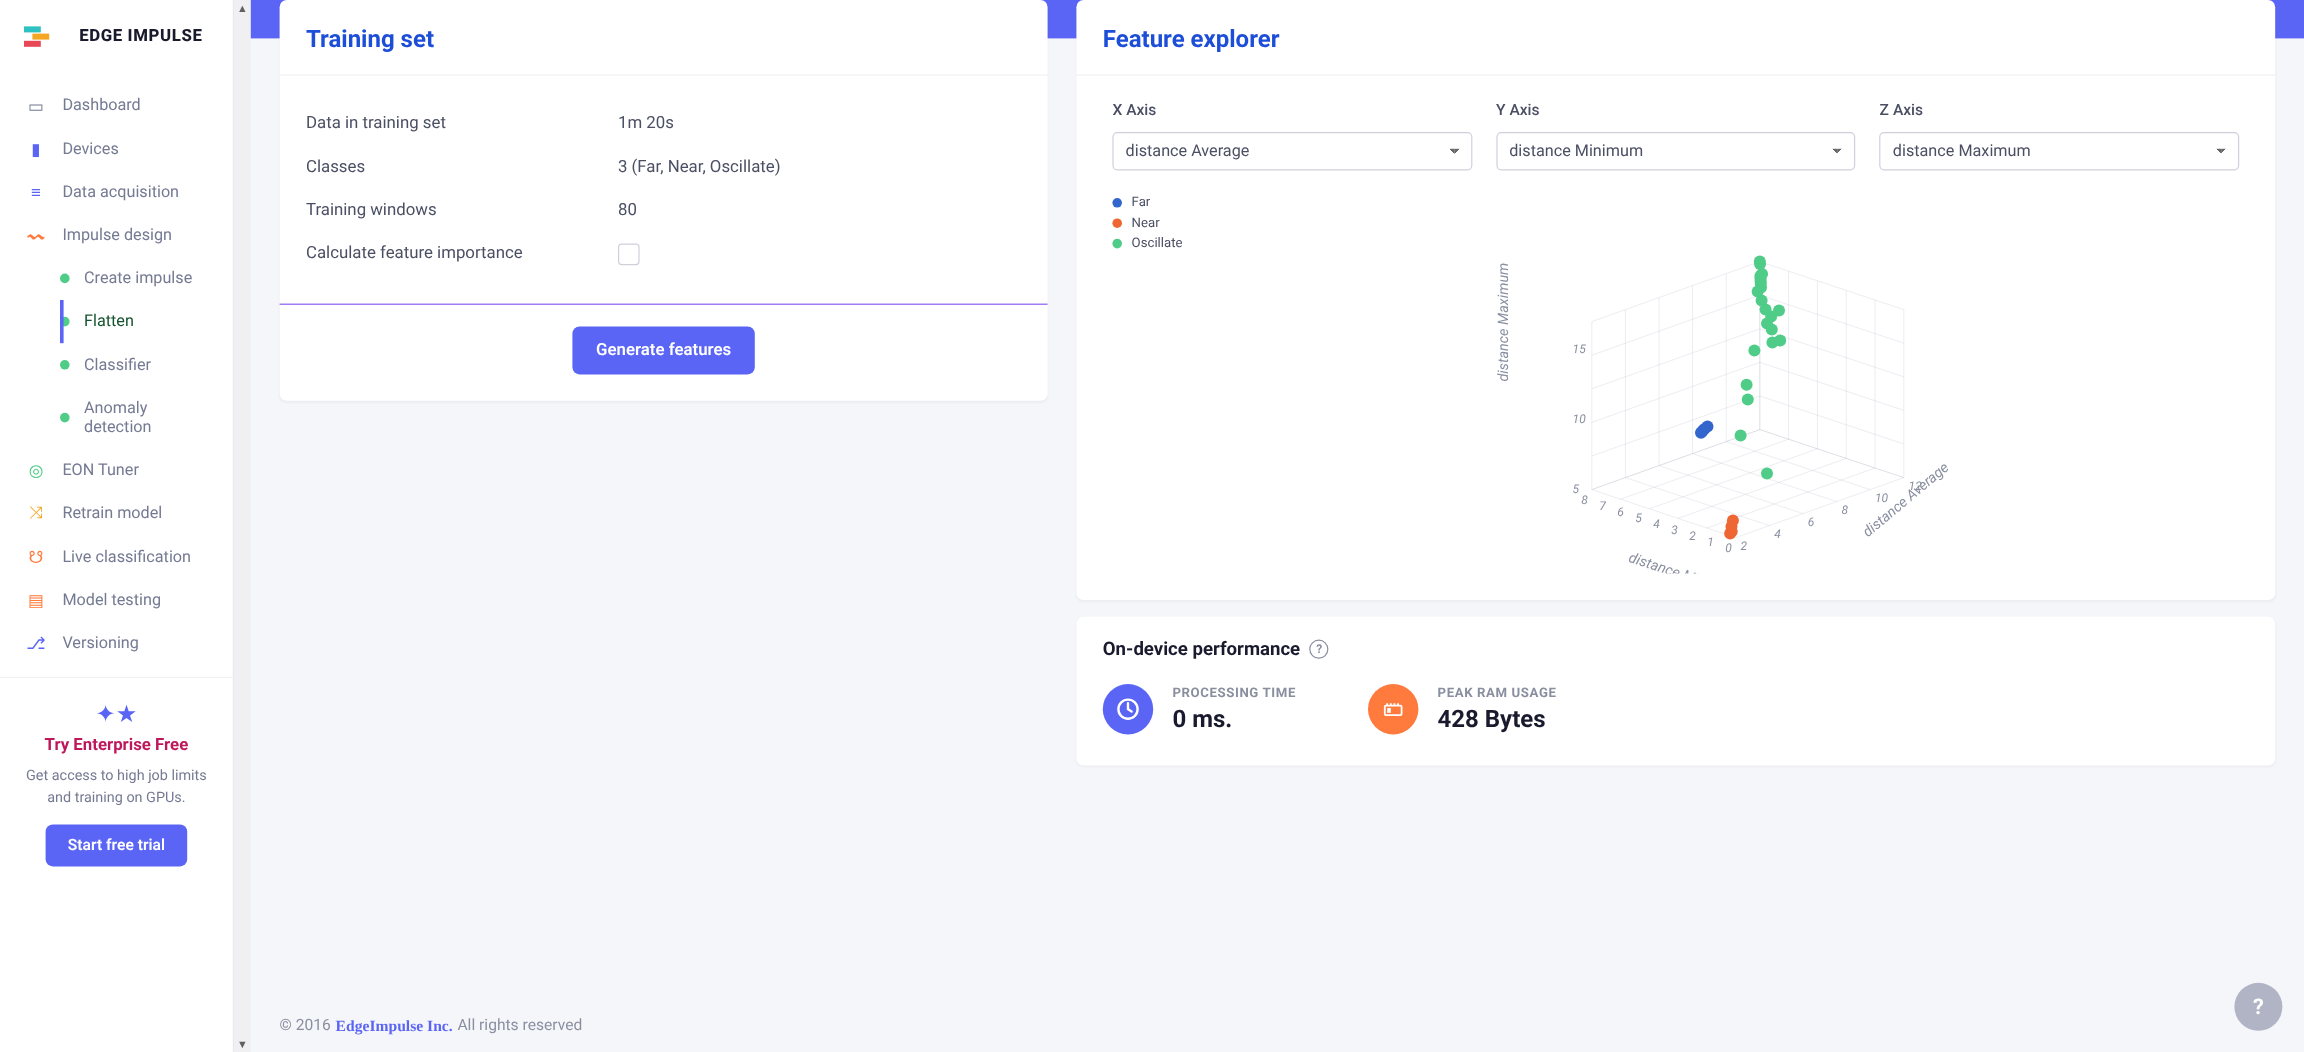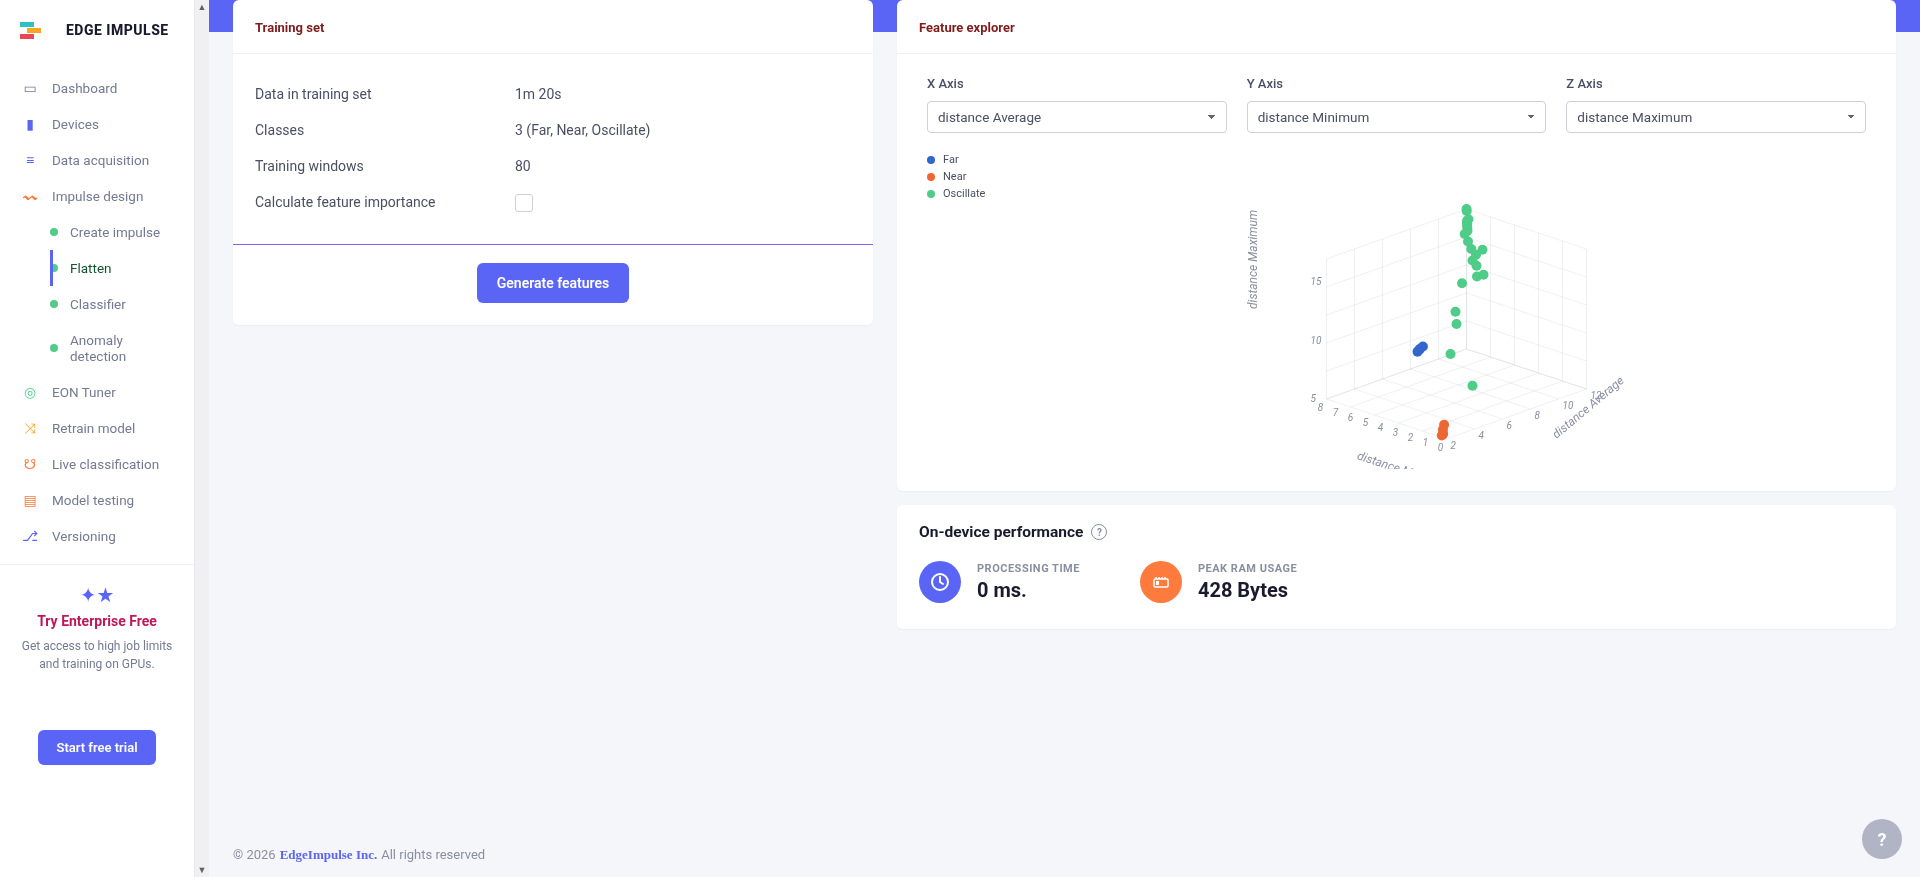--- a/index.html
+++ b/index.html
@@ -21,33 +21,33 @@
 .nav-item.active { color: #14532d; }
 .nav-item.active::before { content:""; position:absolute; left:0; top:0; bottom:0; width:3px; background:#5b65f5; }
 .nav-icon { width: 16px; height: 16px; display: flex; align-items: center; justify-content: center; font-size: 14px; }
 .sub-nav { padding-left: 50px; }
 .sub-nav .nav-item { padding-left: 0; gap: 12px; }
 .dot { width: 8px; height: 8px; border-radius: 50%; background: #4fcc87; flex-shrink: 0; }
 .enterprise-box { padding: 18px 14px 20px; text-align: center; border-top: 1px solid #f0f0f5; }
 .ent-star { color: #5b65f5; font-size: 20px; margin-bottom: 6px; }
 .ent-title { font-weight: 700; font-size: 14px; color: #be185d; margin-bottom: 8px; }
 .ent-sub { font-size: 12px; color: #747a92; line-height: 1.5; margin-bottom: 14px; text-align: center; }
-.ent-btn { background: #5b65f5; color: #fff; border: none; padding: 10px 18px; border-radius: 6px; font-size: 13px; font-weight: 600; cursor: pointer; margin-top: 43px; }
+.ent-btn { background: #5b65f5; color: #fff; border: none; padding: 10px 18px; border-radius: 6px; font-size: 13px; font-weight: 600; cursor: pointer; }
 .side-scroll { width: 14px; background: #f0f0f2; display: flex; flex-direction: column; justify-content: space-between; align-items: center; }
 .side-scroll-btn { height: 14px; width: 100%; display: flex; align-items: center; justify-content: center; font-size: 9px; color: #606060; cursor: pointer; }
 
 
 .main { flex: 1; display: flex; flex-direction: column; background: #f5f6fa; position: relative; }
 .top-bar { height: 32px; background: #5b65f5; }
 .content { flex: 1; padding: 0 24px 10px; overflow: hidden; position: relative; top: -32px; }
 .content-row { display: flex; gap: 24px; height: 100%; }
 .col-left { flex: 0 0 640px; }
 .col-right { flex: 1; display: flex; flex-direction: column; gap: 14px; }
 .card { background: #fff; border-radius: 6px; box-shadow: 0 1px 2px rgba(0,0,0,0.04); }
-.card-header { padding: 20px 22px 18px; border-bottom: 1px solid #f0f0f5; font-weight: 700; font-size: 13px; color: #7f1d1d; }
+.card-header { padding: 20px 22px 18px; border-bottom: 1px solid #f0f0f5; font-weight: 700; font-size: 20px; color: #1d4ed8; }
 .card-body { padding: 22px; }
 
 .kv-row { display: flex; padding: 10px 0; font-size: 14px; }
 .kv-label { flex: 0 0 260px; color: #4a4f63; }
 .kv-value { color: #4a4f63; }
 .checkbox { width: 18px; height: 18px; border: 1px solid #d0d0dc; border-radius: 3px; background: #fff; cursor: pointer; }
 
 .card-actions { padding: 18px 22px 22px; display: flex; justify-content: center; border-top: 1px solid #8b5cf6; }
 .btn-primary { background: #5b65f5; color: #fff; border: none; padding: 12px 20px; border-radius: 6px; font-size: 14px; font-weight: 600; cursor: pointer; }
 
@@ -369,19 +369,19 @@
               </div>
             </div>
           </div>
         </div>
       </div>
 
     </div>
   </div>
 
   <div class="footer">
-    <span>© 2026</span>
+    <span>© 2016</span>
     <a href="#">EdgeImpulse Inc.</a>
     <span>All rights reserved</span>
   </div>
 
   <div class="fab">?</div>
 </div>
 
 </body></html>

